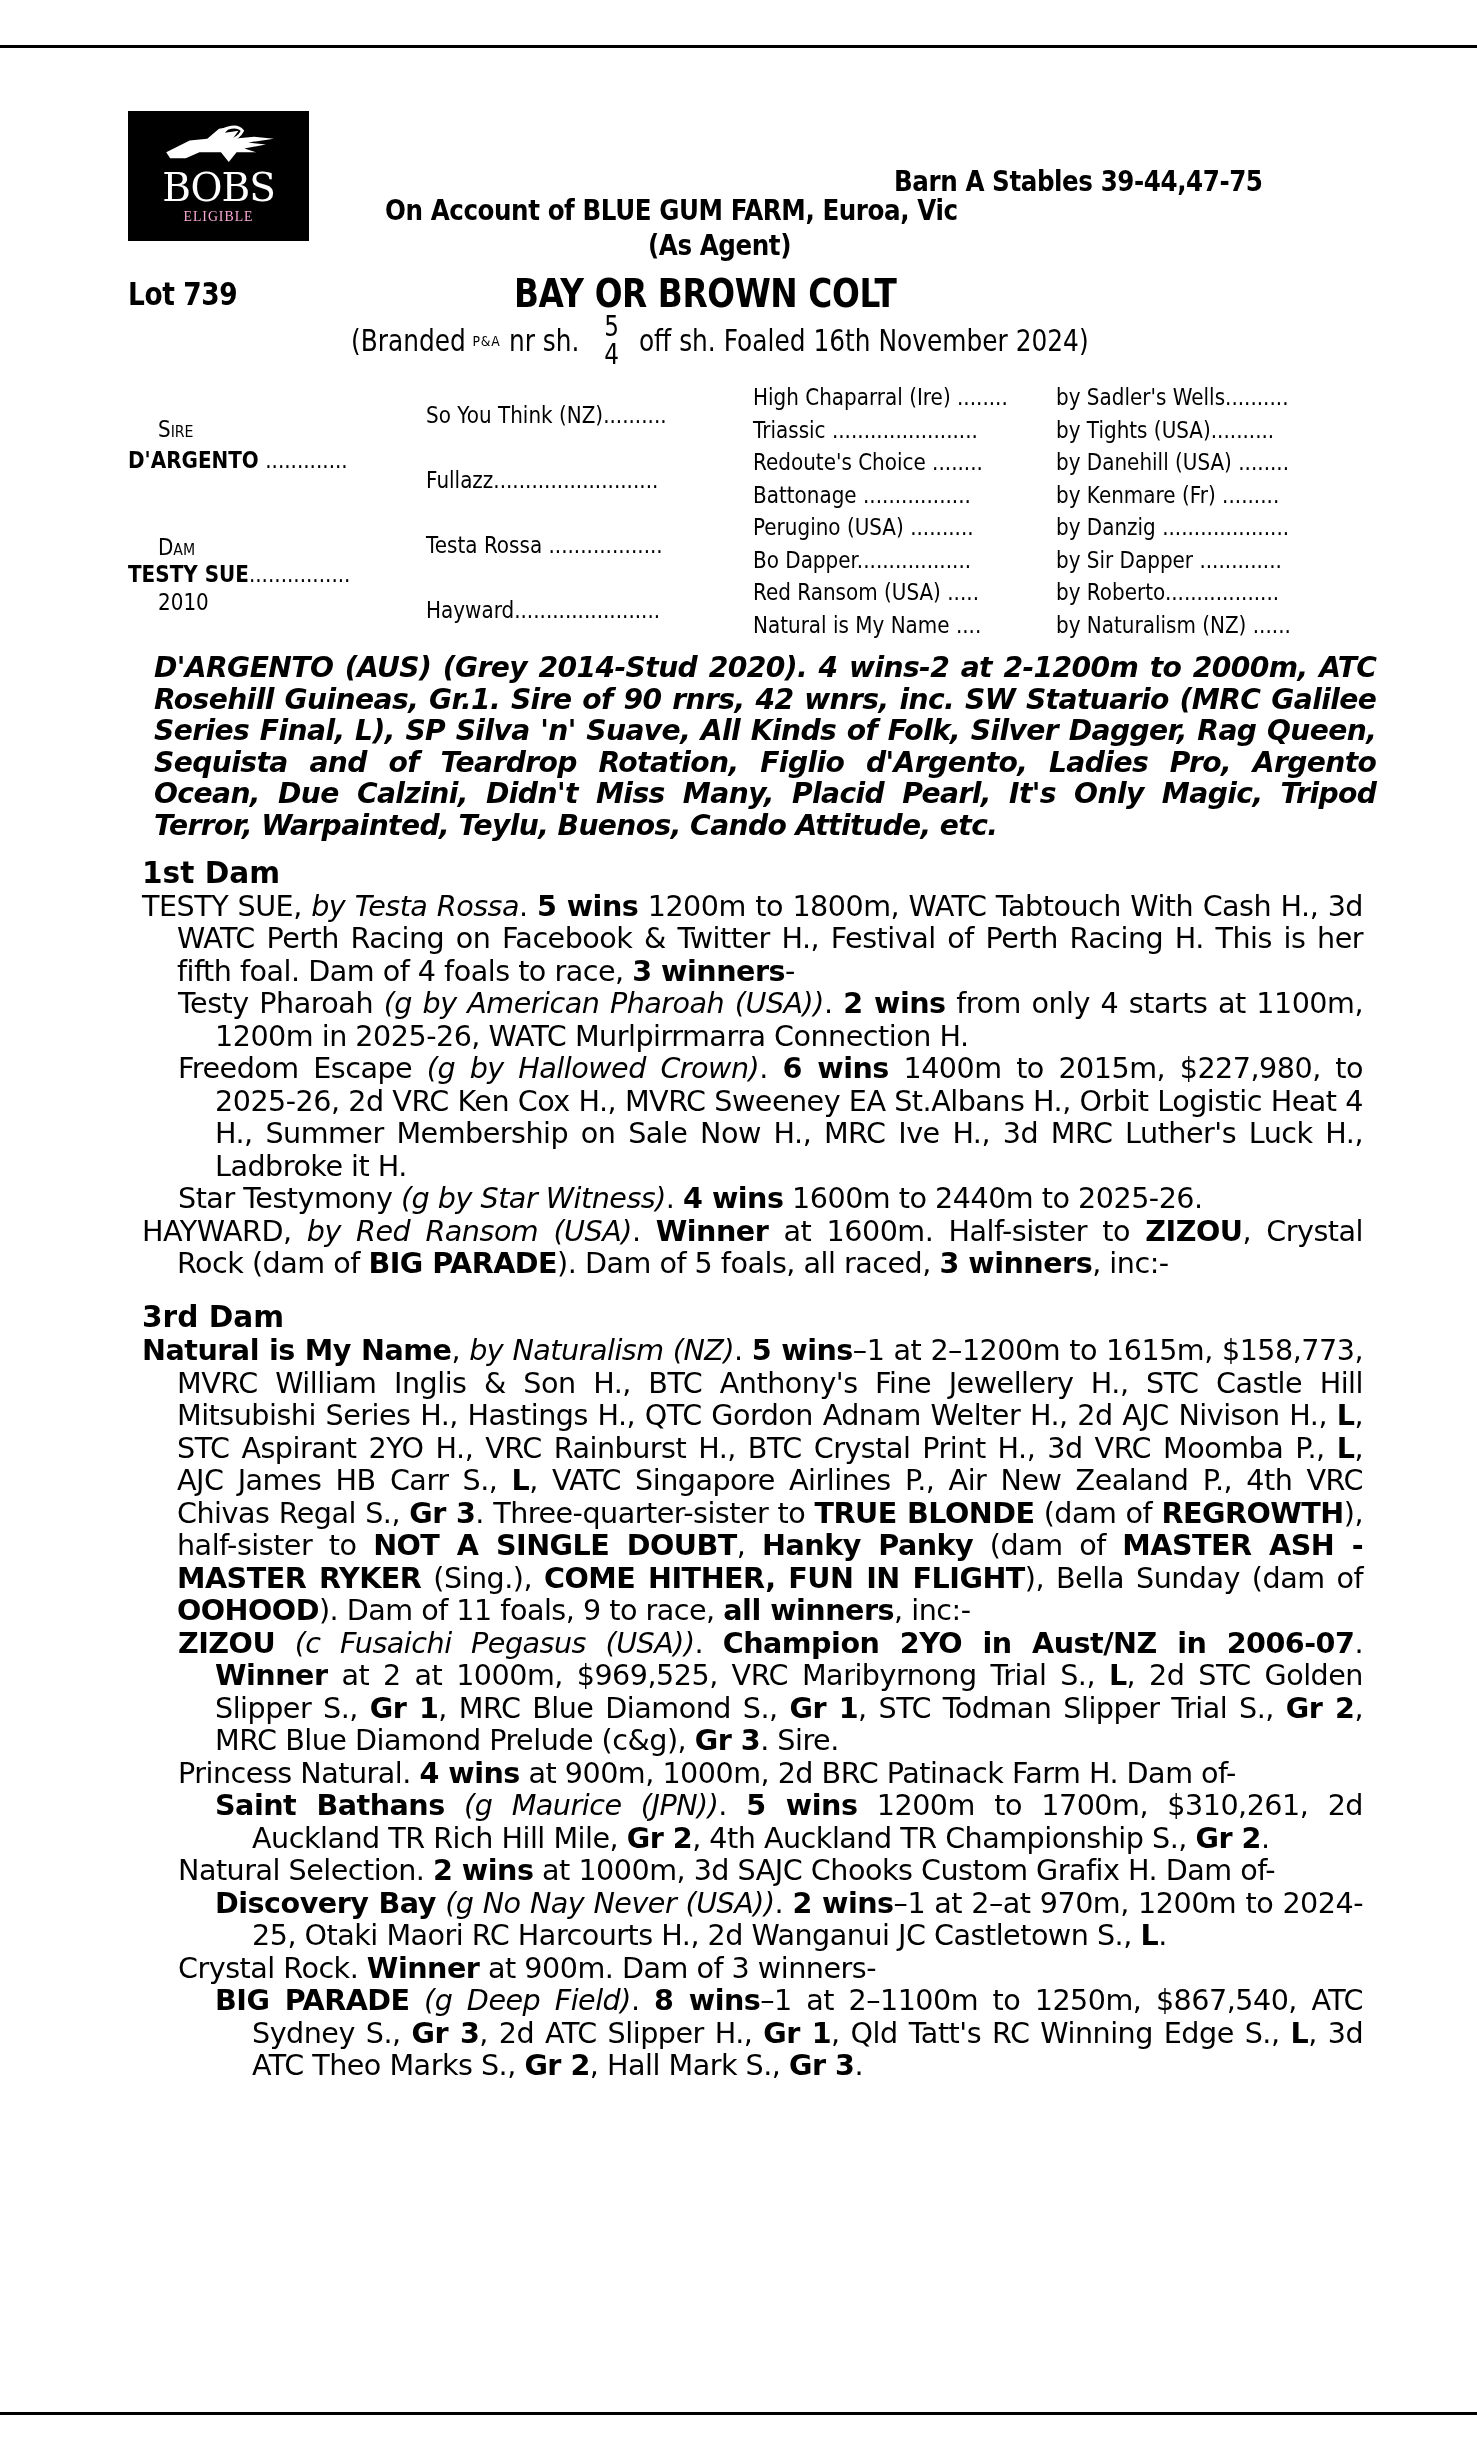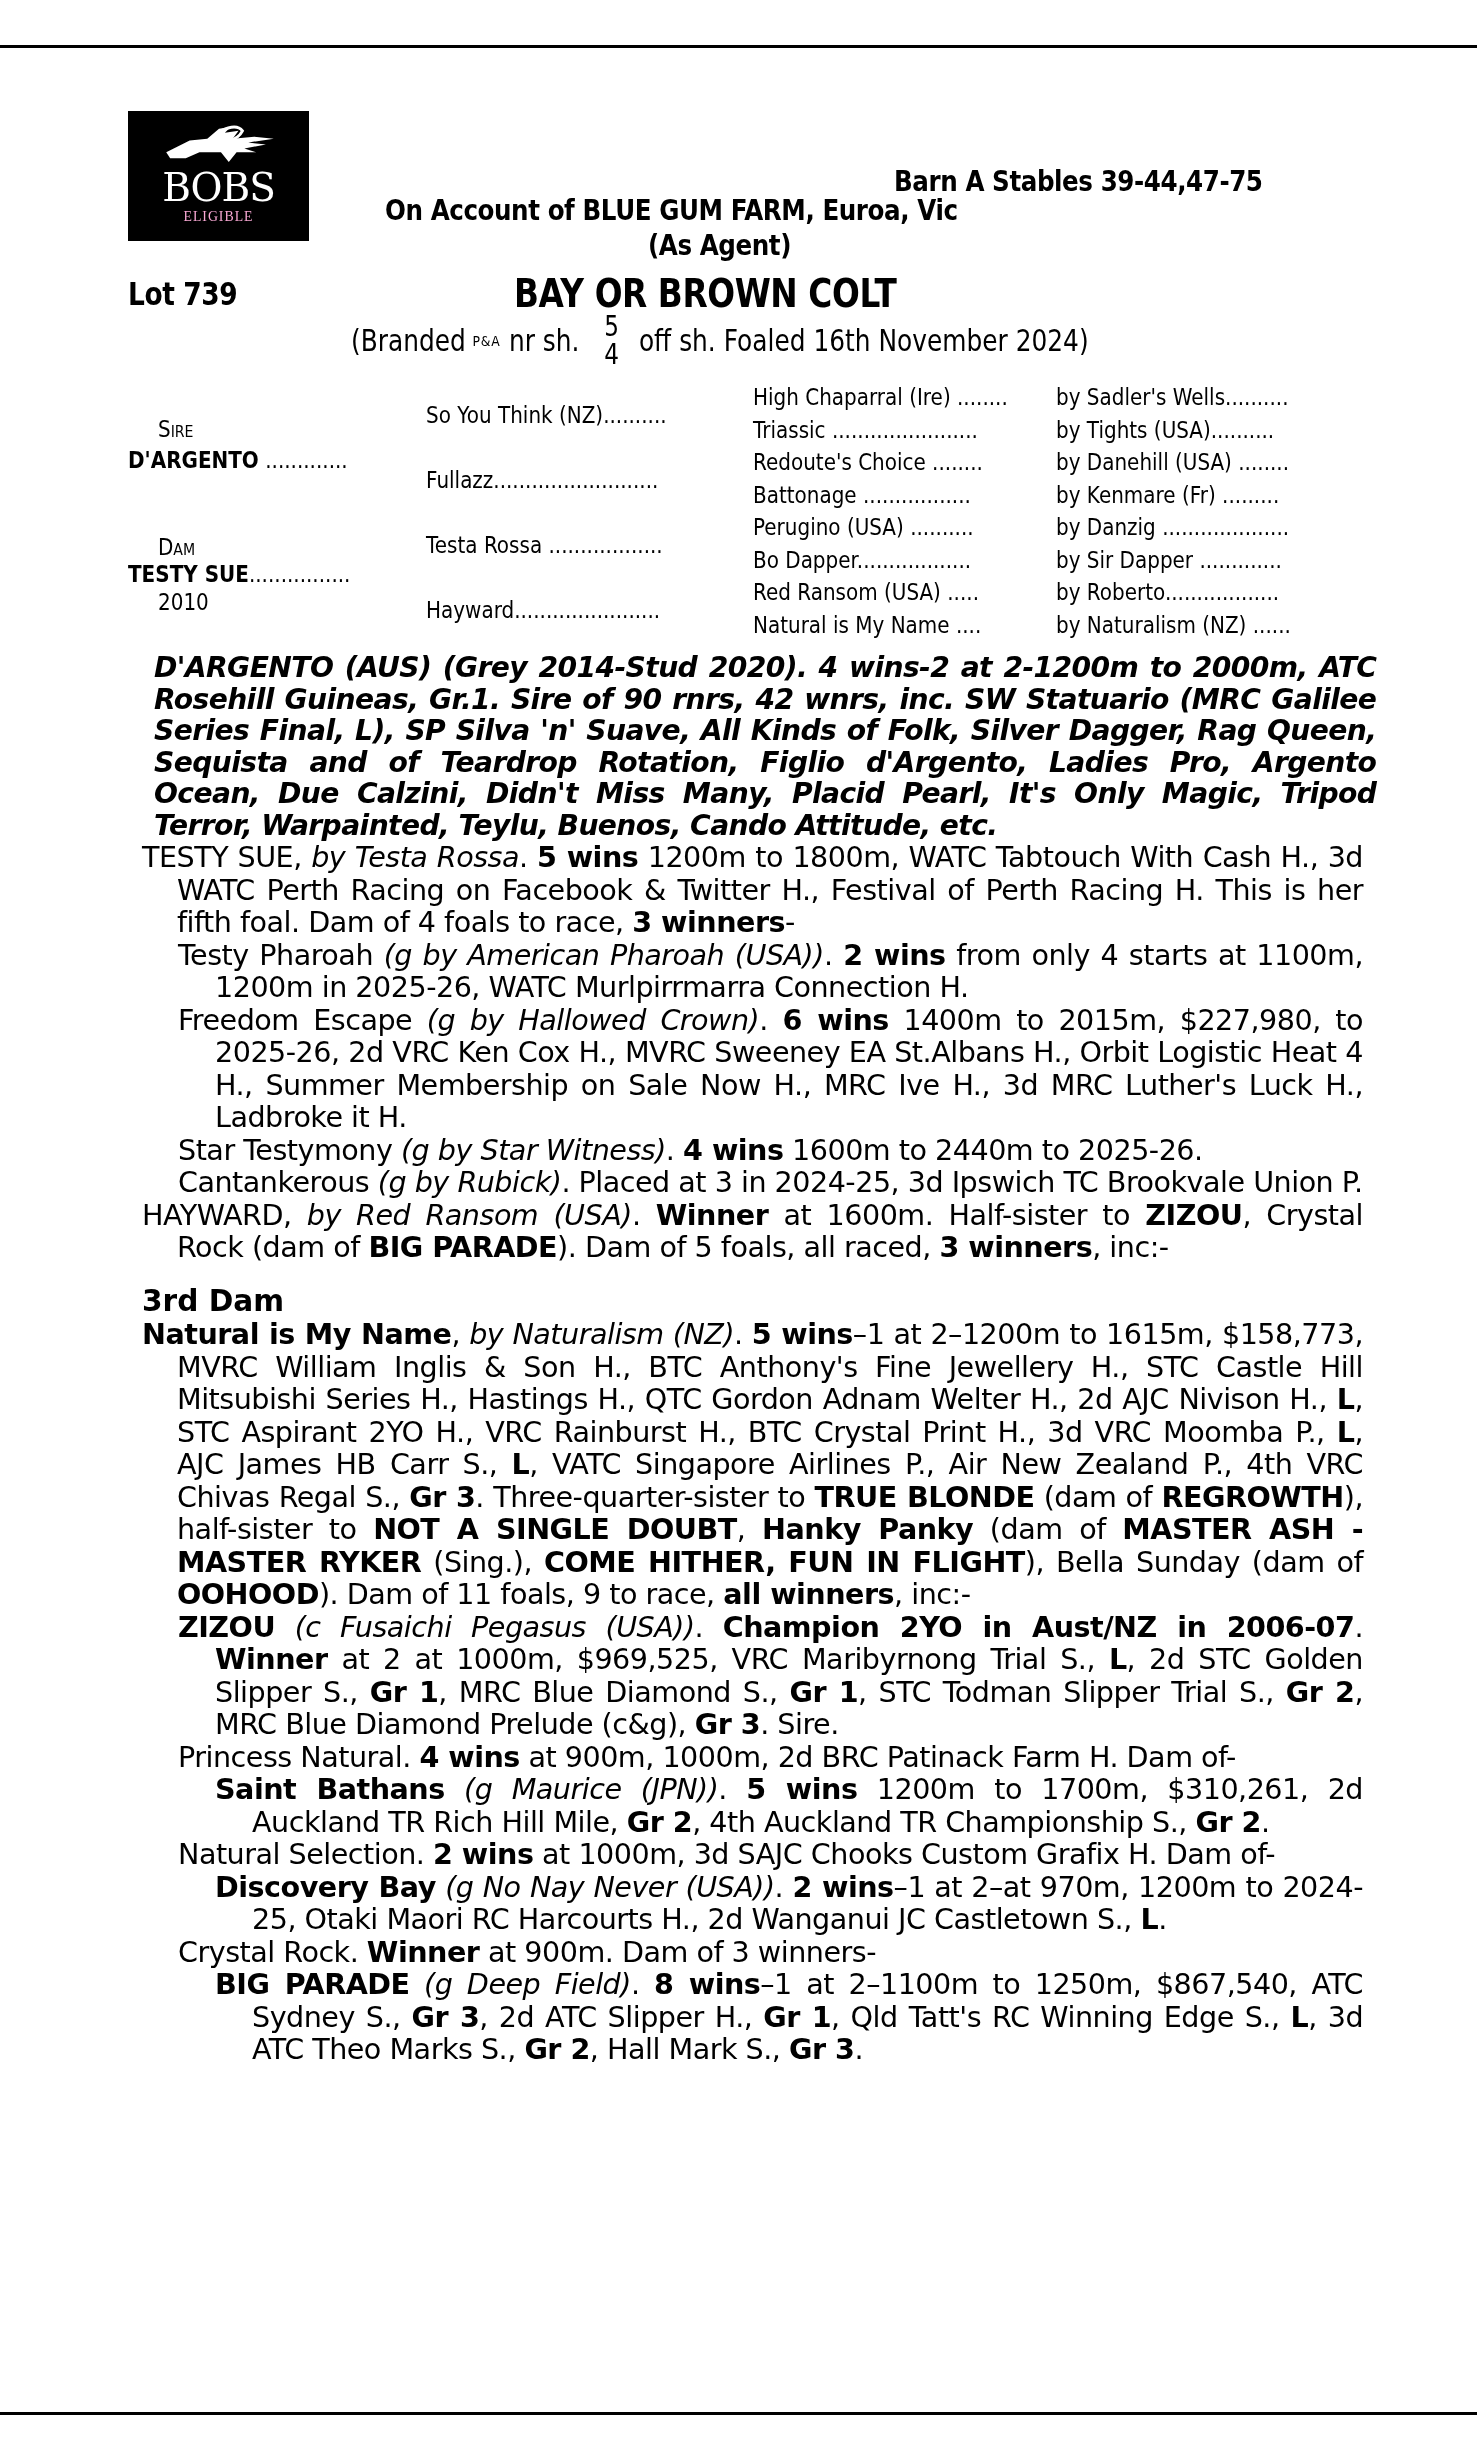--- a/index.html
+++ b/index.html
@@ -110,25 +110,25 @@
   <div class="cell" style="left:928px;top:98px;">by Kenmare (Fr) .........</div>
   <div class="cell" style="left:928px;top:130px;">by Danzig ....................</div>
   <div class="cell" style="left:928px;top:163px;">by Sir Dapper .............</div>
   <div class="cell" style="left:928px;top:195px;">by Roberto..................</div>
   <div class="cell" style="left:928px;top:228px;">by Naturalism (NZ) ......</div>
 </div>
 
 <div class="body">
   <div class="para sire-para">D'ARGENTO (AUS) (Grey 2014-Stud 2020). 4 wins-2 at 2-1200m to 2000m, ATC Rosehill Guineas, Gr.1. Sire of 90 rnrs, 42 wnrs, inc. SW Statuario (MRC Galilee Series Final, L), SP Silva 'n' Suave, All Kinds of Folk, Silver Dagger, Rag Queen, Sequista and of Teardrop Rotation, Figlio d'Argento, Ladies Pro, Argento Ocean, Due Calzini, Didn't Miss Many, Placid Pearl, It's Only Magic, Tripod Terror, Warpainted, Teylu, Buenos, Cando Attitude, etc.</div>
   <div id="sections">
+      <div class="section-title">1st Dam</div>
       <div class="entry l0 last"><span>TESTY SUE, </span><i>by Testa Rossa</i><span>. </span><b>5 wins</b><span> 1200m to 1800m, WATC Tabtouch With Cash H., 3d WATC Perth Racing on Facebook &amp; Twitter H., Festival of Perth Racing H. This is her fifth foal. Dam of 4 foals to race, </span><b>3 winners</b><span>-</span></div>
       <div class="entry l1 last"><span>Testy Pharoah </span><i>(g by American Pharoah (USA))</i><span>. </span><b>2 wins</b><span> from only 4 starts at 1100m, 1200m in 2025-26, WATC Murlpirrmarra Connection H.</span></div>
       <div class="entry l1 last"><span>Freedom Escape </span><i>(g by Hallowed Crown)</i><span>. </span><b>6 wins</b><span> 1400m to 2015m, $227,980, to 2025-26, 2d VRC Ken Cox H., MVRC Sweeney EA St.Albans H., Orbit Logistic Heat 4 H., Summer Membership on Sale Now H., MRC Ive H., 3d MRC Luther's Luck H., Ladbroke it H.</span></div>
       <div class="entry l1 last"><span>Star Testymony </span><i>(g by Star Witness)</i><span>. </span><b>4 wins</b><span> 1600m to 2440m to 2025-26.</span></div>
-      <div class="entry l1 last"><span>Cantankerous </span><i>(g by Rubick)</i><span>. Placed at 3 in 2024-25, 3d Ipswich TC Brookvale Union P.</span></div>
       <div class="entry l0 last"><span>HAYWARD, </span><i>by Red Ransom (USA)</i><span>. </span><b>Winner</b><span> at 1600m. Half-sister to </span><b>ZIZOU</b><span>, Crystal Rock (dam of </span><b>BIG PARADE</b><span>). Dam of 5 foals, all raced, </span><b>3 winners</b><span>, inc:-</span></div>
       <div class="section-title" style="margin-top: 21.7px;">3rd Dam</div>
       <div class="entry l0 last"><b>Natural is My Name</b><span>, </span><i>by Naturalism (NZ)</i><span>. </span><b>5 wins</b><span>–1 at 2–1200m to 1615m, $158,773, MVRC William Inglis &amp; Son H., BTC Anthony's Fine Jewellery H., STC Castle Hill Mitsubishi Series H., Hastings H., QTC Gordon Adnam Welter H., 2d AJC Nivison H., </span><b>L</b><span>, STC Aspirant 2YO H., VRC Rainburst H., BTC Crystal Print H., 3d VRC Moomba P., </span><b>L</b><span>, AJC James HB Carr S., </span><b>L</b><span>, VATC Singapore Airlines P., Air New Zealand P., 4th VRC Chivas Regal S., </span><b>Gr 3</b><span>. Three-quarter-sister to </span><b>TRUE BLONDE</b><span> (dam of </span><b>REGROWTH</b><span>), half-sister to </span><b>NOT A SINGLE DOUBT</b><span>, </span><b>Hanky Panky</b><span> (dam of </span><b>MASTER ASH - MASTER RYKER</b><span> (Sing.), </span><b>COME HITHER, FUN IN FLIGHT</b><span>), Bella Sunday (dam of </span><b>OOHOOD</b><span>). Dam of 11 foals, 9 to race, </span><b>all winners</b><span>, inc:-</span></div>
       <div class="entry l1 last"><b>ZIZOU</b><span> </span><i>(c Fusaichi Pegasus (USA))</i><span>. </span><b>Champion 2YO in Aust/NZ in 2006-07</b><span>. </span><b>Winner</b><span> at 2 at 1000m, $969,525, VRC Maribyrnong Trial S., </span><b>L</b><span>, 2d STC Golden Slipper S., </span><b>Gr 1</b><span>, MRC Blue Diamond S., </span><b>Gr 1</b><span>, STC Todman Slipper Trial S., </span><b>Gr 2</b><span>, MRC Blue Diamond Prelude (c&amp;g), </span><b>Gr 3</b><span>. Sire.</span></div>
       <div class="entry l1 last"><span>Princess Natural. </span><b>4 wins</b><span> at 900m, 1000m, 2d BRC Patinack Farm H. Dam of-</span></div>
       <div class="entry l2 last"><b>Saint Bathans</b><span> </span><i>(g Maurice (JPN))</i><span>. </span><b>5 wins</b><span> 1200m to 1700m, $310,261, 2d Auckland TR Rich Hill Mile, </span><b>Gr 2</b><span>, 4th Auckland TR Championship S., </span><b>Gr 2</b><span>.</span></div>
       <div class="entry l1 last"><span>Natural Selection. </span><b>2 wins</b><span> at 1000m, 3d SAJC Chooks Custom Grafix H. Dam of-</span></div>
       <div class="entry l2 last"><b>Discovery Bay</b><span> </span><i>(g No Nay Never (USA))</i><span>. </span><b>2 wins</b><span>–1 at 2–at 970m, 1200m to 2024-25, Otaki Maori RC Harcourts H., 2d Wanganui JC Castletown S., </span><b>L</b><span>.</span></div>
       <div class="entry l1 last"><span>Crystal Rock. </span><b>Winner</b><span> at 900m. Dam of 3 winners-</span></div>
       <div class="entry l2 last"><b>BIG PARADE</b><span> </span><i>(g Deep Field)</i><span>. </span><b>8 wins</b><span>–1 at 2–1100m to 1250m, $867,540, ATC Sydney S., </span><b>Gr 3</b><span>, 2d ATC Slipper H., </span><b>Gr 1</b><span>, Qld Tatt's RC Winning Edge S., </span><b>L</b><span>, 3d ATC Theo Marks S., </span><b>Gr 2</b><span>, Hall Mark S., </span><b>Gr 3</b><span>.</span></div>

